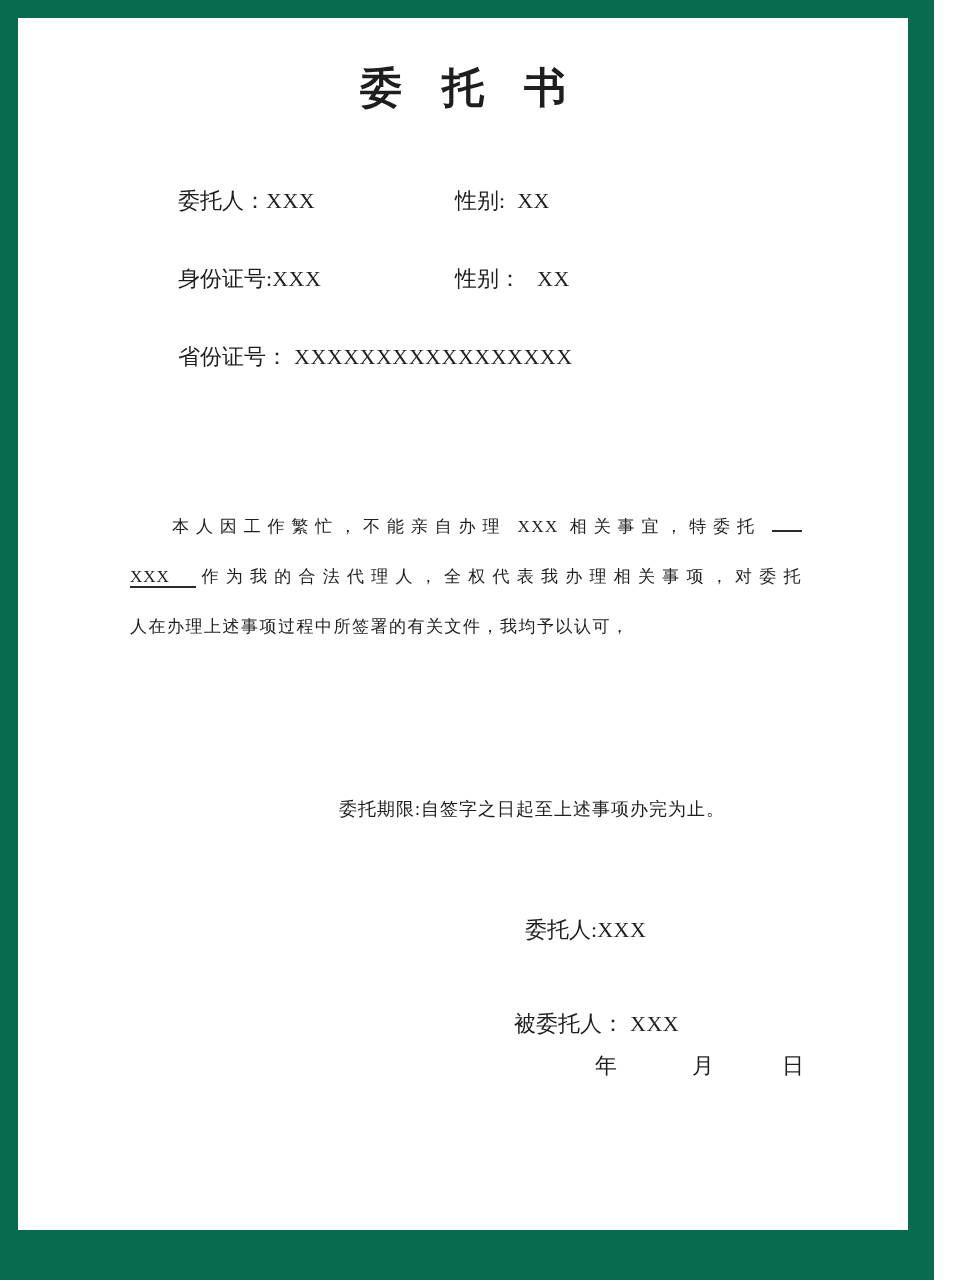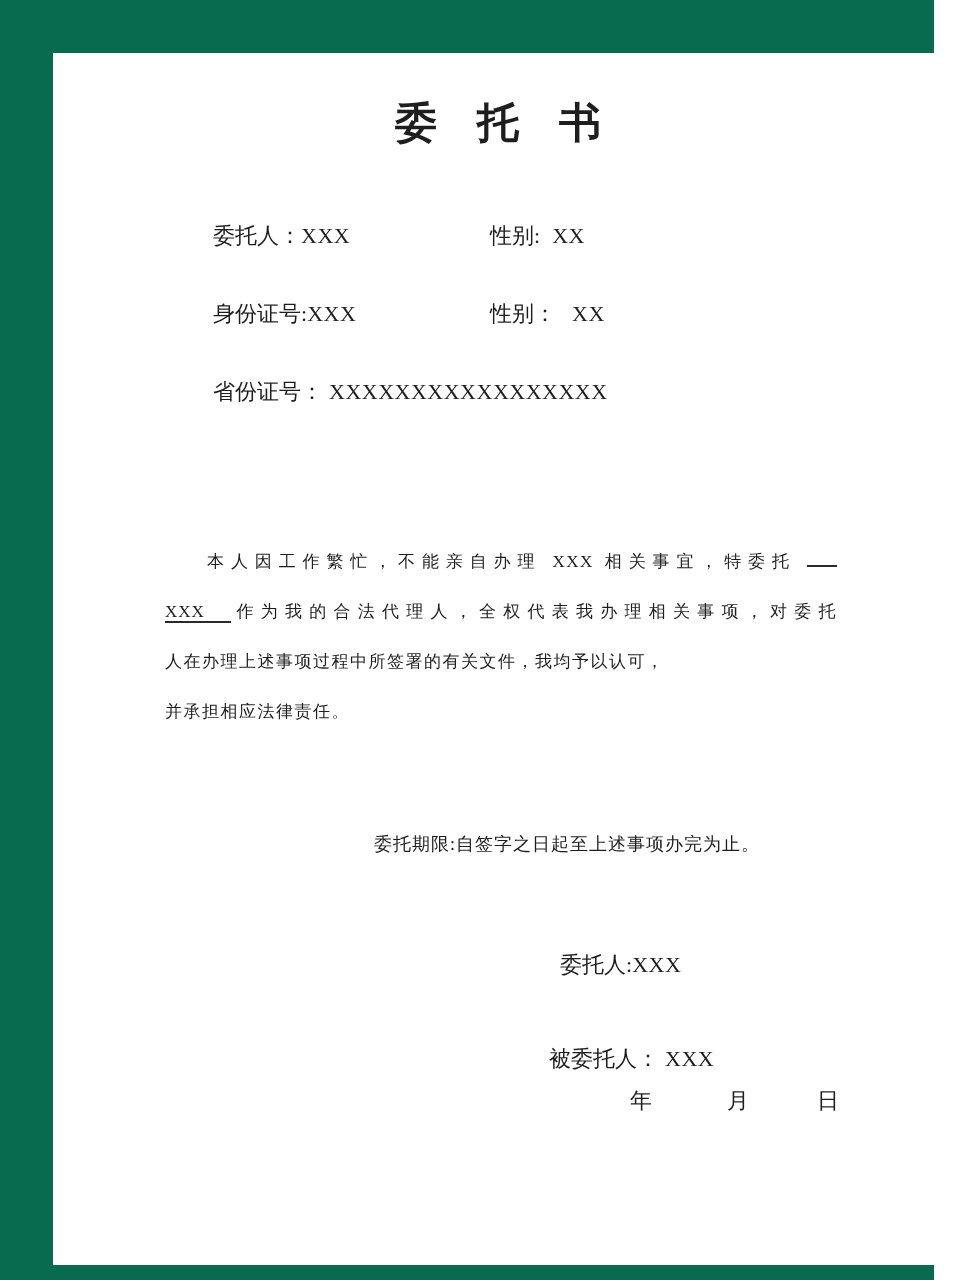--- a/index.html
+++ b/index.html
@@ -10,21 +10,21 @@
   body {
     width: 958px;
     height: 1280px;
     font-family: "Liberation Serif", "DejaVu Serif", serif;
     color: var(--text);
   }
   .frame {
     width: 934px;
     height: 1280px;
     background: var(--frame);
-    padding: 53px;
+    padding: 18px;
   }
   .page {
     position: relative;
     width: 890px;
     height: 1212px;
     background: #ffffff;
   }
   .title {
     position: absolute;
     top: 42px;
@@ -119,21 +119,20 @@
       </div>
       <div class="field-row">
         <span>省份证号：</span><span class="value gap-sm">XXXXXXXXXXXXXXXXX</span>
       </div>
     </div>
 
     <div class="body-par">
       <div class="bline bline-first justify"><span>本人因工作繁忙，不能亲自办理 XXX 相关事宜，特委托</span> <span class="blank-line"></span></div>
       <div class="bline justify"><span class="ul-name">XXX</span><span>作为我的合法代理人，全权代表我办理相关事项，对委托</span></div>
       <div class="bline">人在办理上述事项过程中所签署的有关文件，我均予以认可，</div>
-      <div class="bline">并承担相应法律责任。</div>
     </div>
 
     <div class="term">委托期限:自签字之日起至上述事项办完为止。</div>
 
     <div class="sig sig-principal">
       <span>委托人:</span><span class="value">XXX</span>
     </div>
 
     <div class="sig sig-agent">
       <span>被委托人：</span><span class="value gap-sm">XXX</span>

